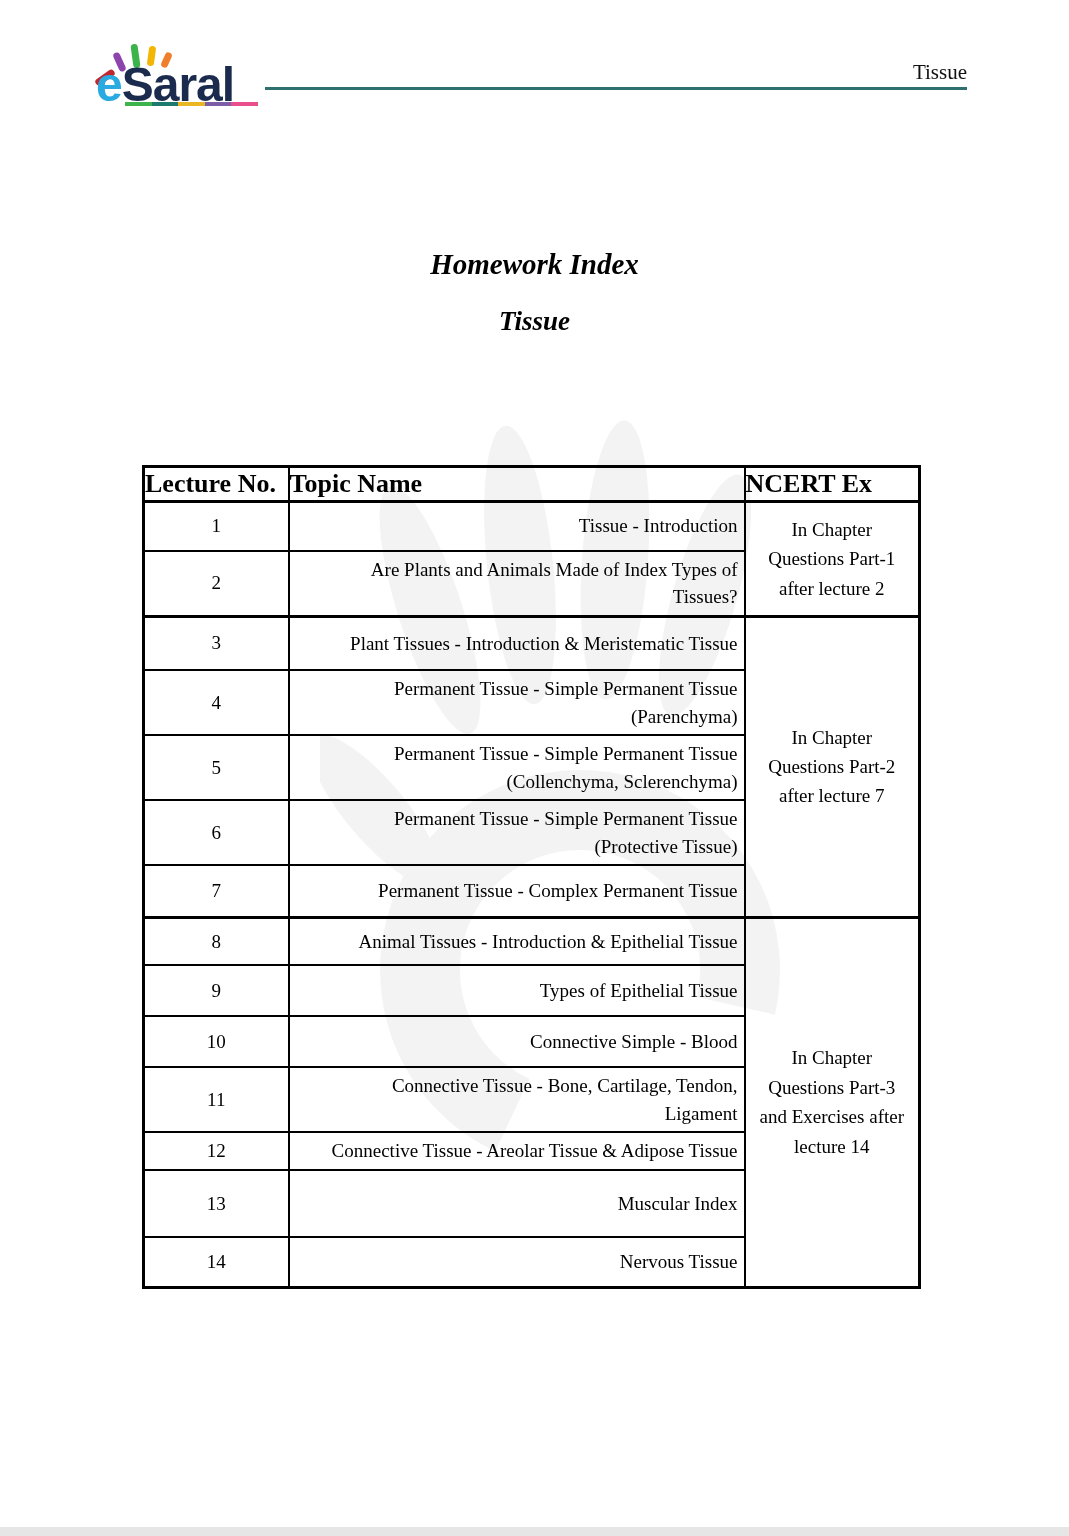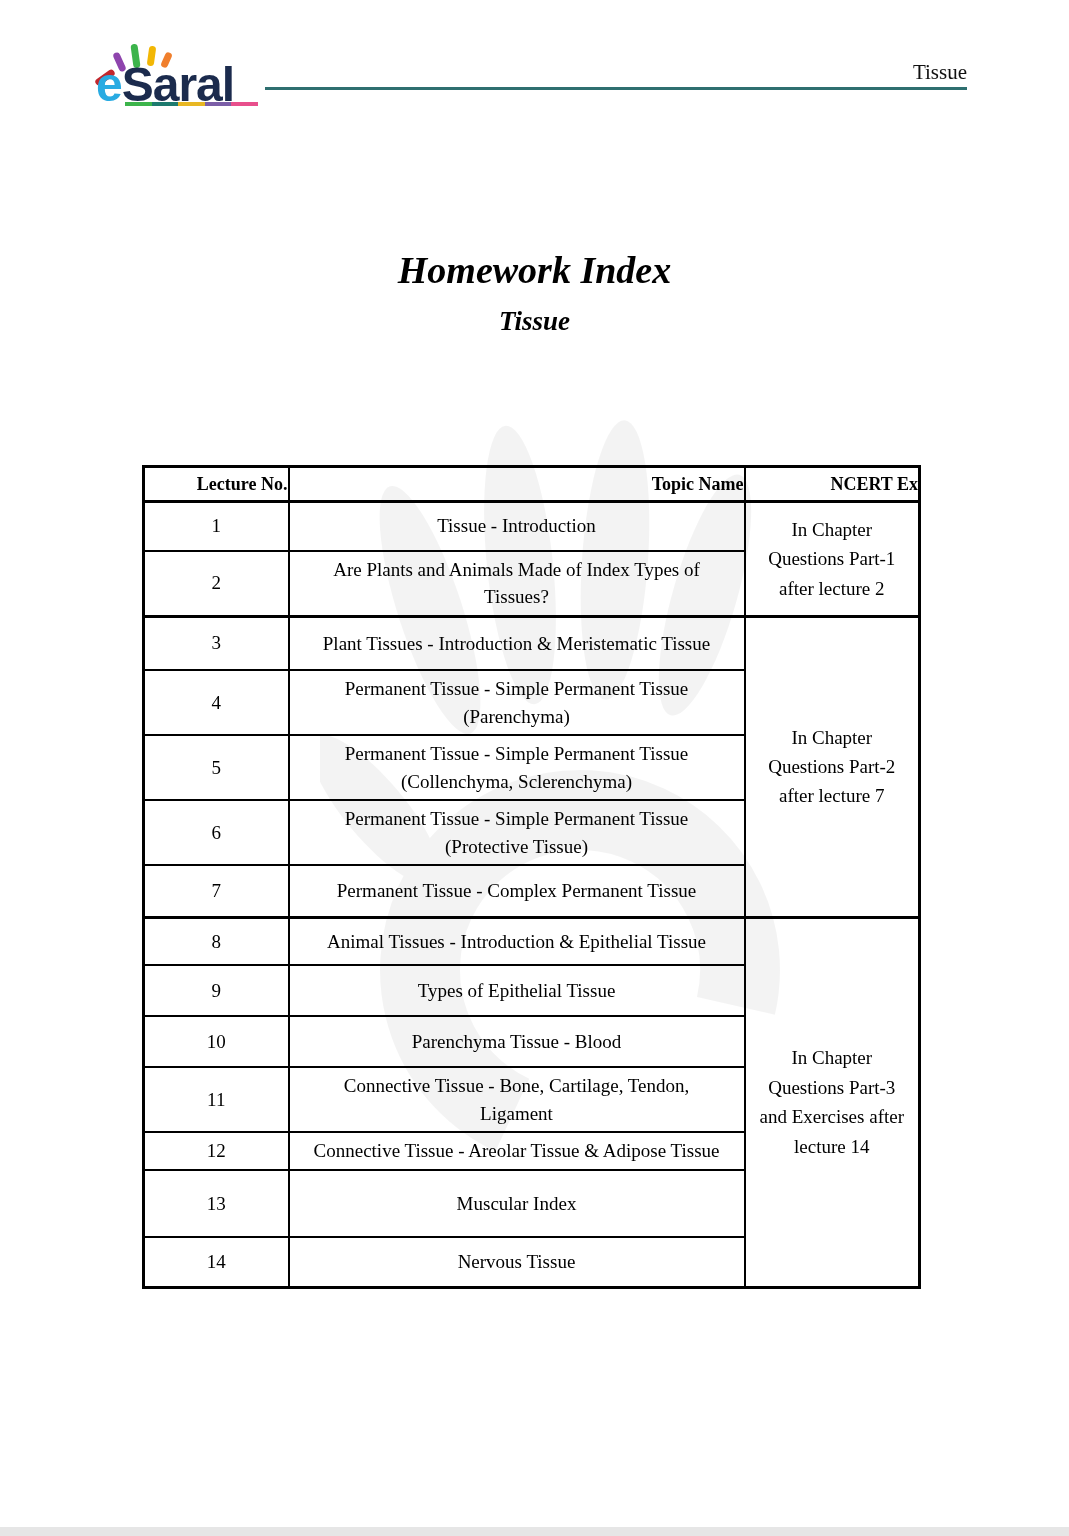--- a/index.html
+++ b/index.html
@@ -46,21 +46,21 @@
     text-align:right;font-size:21px;color:#111;
   }
   .header-rule{
     position:absolute;left:265px;top:87px;width:702px;height:3px;
     background:var(--header-rule);
   }
 
   
   .title-main{
     position:absolute;left:0;top:248px;width:1069px;
-    text-align:center;font-size:38px;font-weight:bold;font-style:italic;
+    text-align:center;font-size:29px;font-weight:bold;font-style:italic;
   }
   .title-sub{
     position:absolute;left:0;top:306px;width:1069px;
     text-align:center;font-size:27px;font-weight:bold;font-style:italic;
   }
 
   
   .watermark{position:absolute;left:320px;top:380px;width:520px;height:840px;opacity:0.045;pointer-events:none;}
 
   
@@ -71,25 +71,25 @@
   }
   .hw-table col.c-no{width:145px;}
   .hw-table col.c-topic{width:456px;}
   .hw-table col.c-ncert{width:175px;}
   .hw-table th,.hw-table td{
     border:2px solid var(--table-border);
     vertical-align:middle;
   }
   .hw-table{border:3px solid var(--table-border);}
   .hw-table thead th{
-    font-size:18px;font-weight:bold;text-align:right;
+    font-size:26px;font-weight:bold;text-align:left;
     height:35px;border-bottom:3px solid var(--table-border);
   }
   .cell-no{text-align:center;}
-  .cell-topic{text-align:center;padding:4px 6px;line-height:1.45;white-space:pre-line;}
+  .cell-topic{text-align:right;padding:4px 6px;line-height:1.45;white-space:pre-line;}
   .cell-ncert{text-align:center;line-height:1.55;white-space:pre-line;padding:2px 4px;}
   tr.sec td{border-top:3px solid var(--table-border);}
 
   
   .footer-bar{
     position:absolute;left:0;bottom:0;width:1069px;height:9px;
     background:var(--footer-bar);
   }
 </style>
 </head>
@@ -191,21 +191,21 @@
 Questions Part-3
 and Exercises after
 lecture 14</td>
       </tr>
       <tr style="height:51px;">
         <td class="cell-no">9</td>
         <td class="cell-topic">Types of Epithelial Tissue</td>
       </tr>
       <tr style="height:51px;">
         <td class="cell-no">10</td>
-        <td class="cell-topic">Parenchyma Tissue - Blood</td>
+        <td class="cell-topic">Connective Simple - Blood</td>
       </tr>
       <tr style="height:65px;font-family:Liberation Serif, serif;">
         <td class="cell-no">11</td>
         <td class="cell-topic">Connective Tissue - Bone, Cartilage, Tendon,
 Ligament</td>
       </tr>
       <tr style="height:35px;">
         <td class="cell-no">12</td>
         <td class="cell-topic">Connective Tissue - Areolar Tissue &amp; Adipose Tissue</td>
       </tr>

